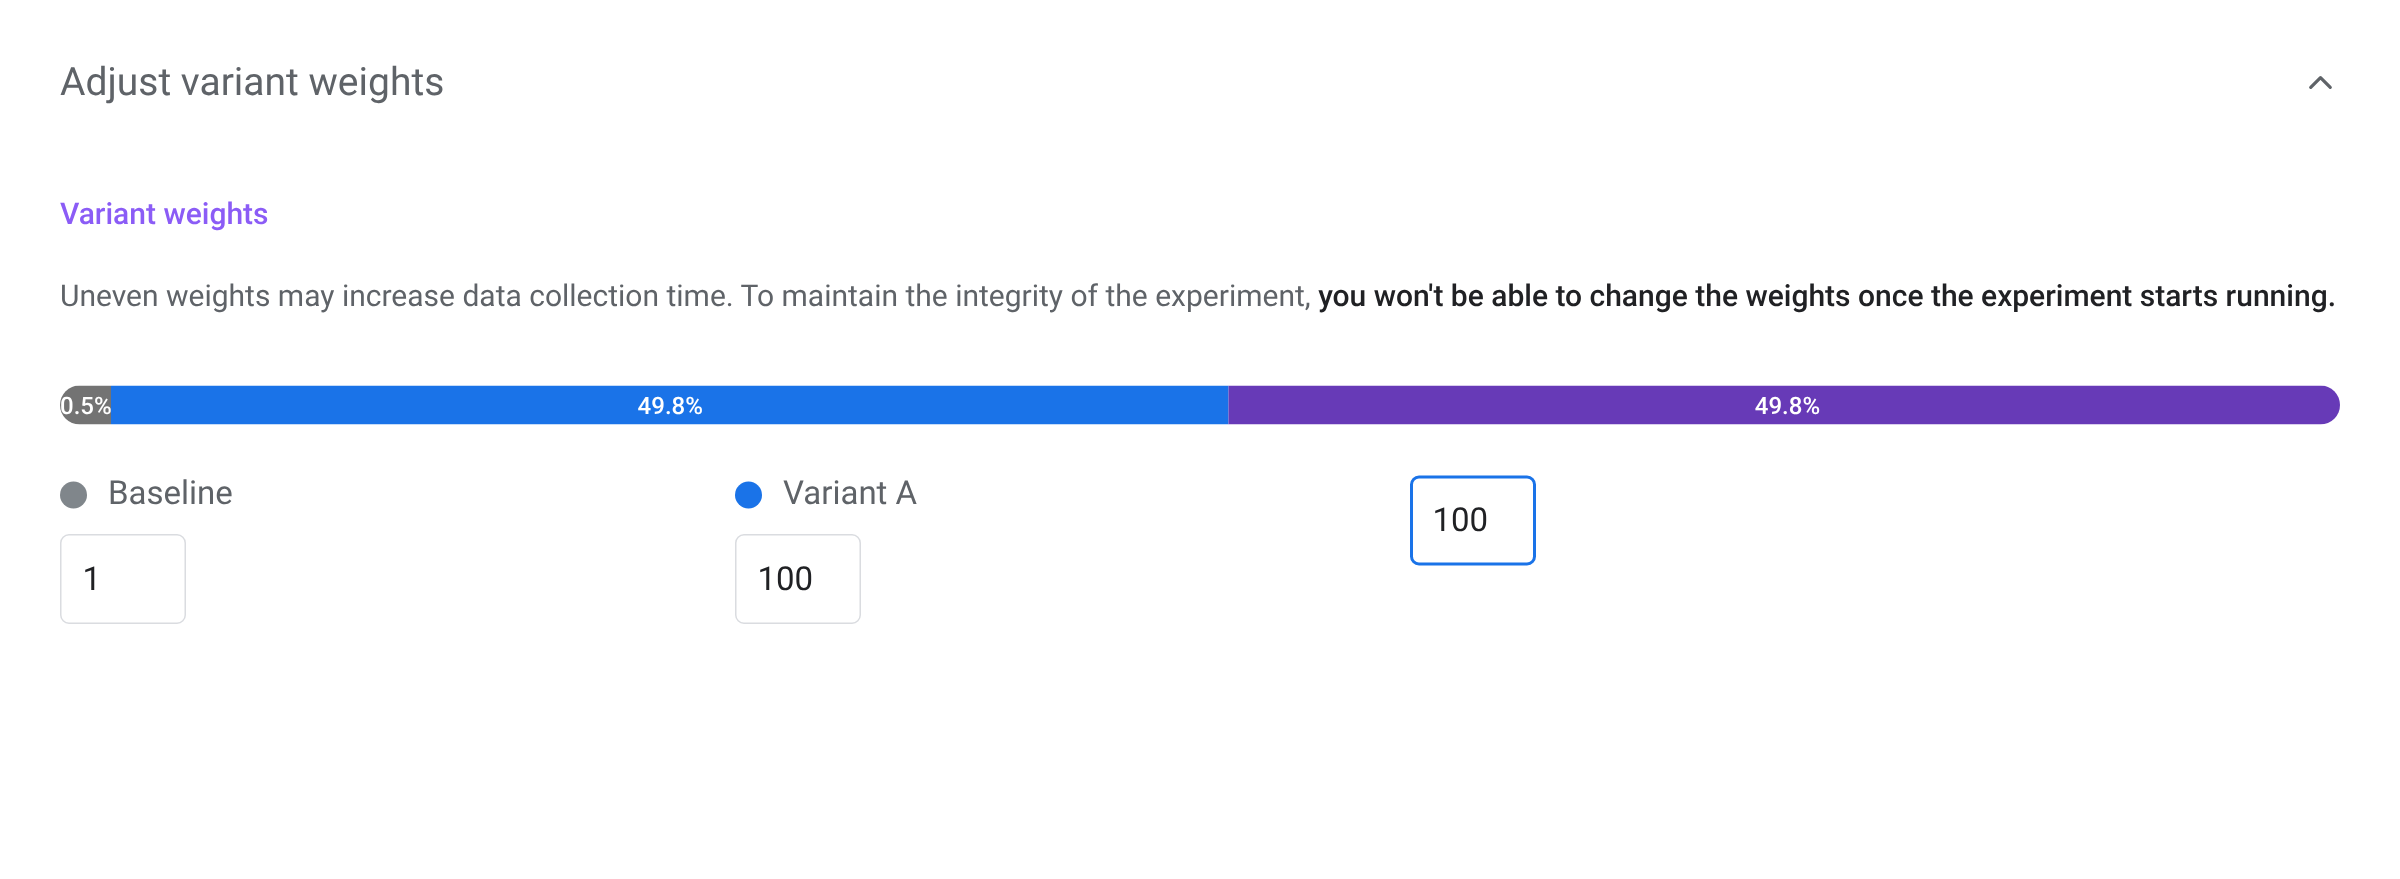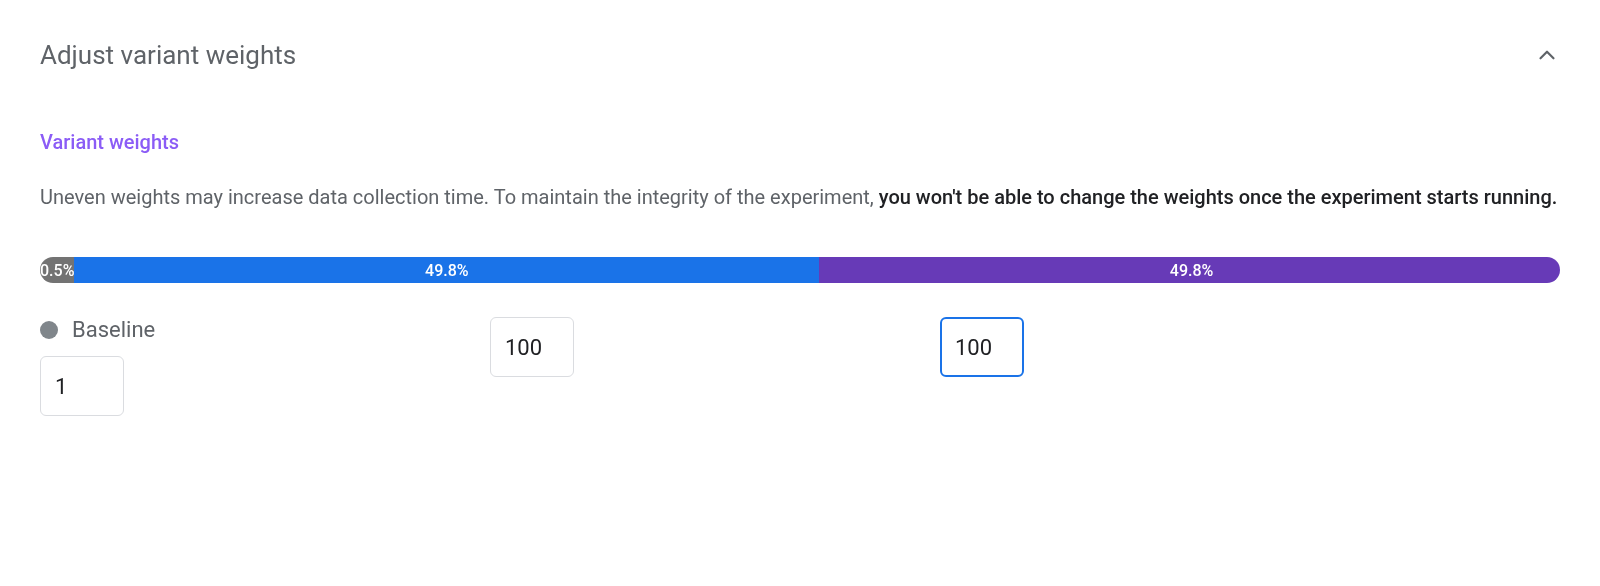--- a/index.html
+++ b/index.html
@@ -137,18 +137,22 @@
 
 <div class="variants-row">
   <div class="variant">
     <div class="variant-label">
       <span class="dot dot-baseline"></span>
       <span>Baseline</span>
     </div>
     <input class="weight-input" type="text" value="1" style="">
   </div>
   <div class="variant">
+    <div class="variant-label">
+      <span class="dot dot-variantA"></span>
+      <span>Variant A</span>
+    </div>
     <input class="weight-input" type="text" value="100" style="">
   </div>
   <div class="variant">
     <input class="weight-input focused" type="text" value="100" style="">
   </div>
 </div>
 
 </body></html>

